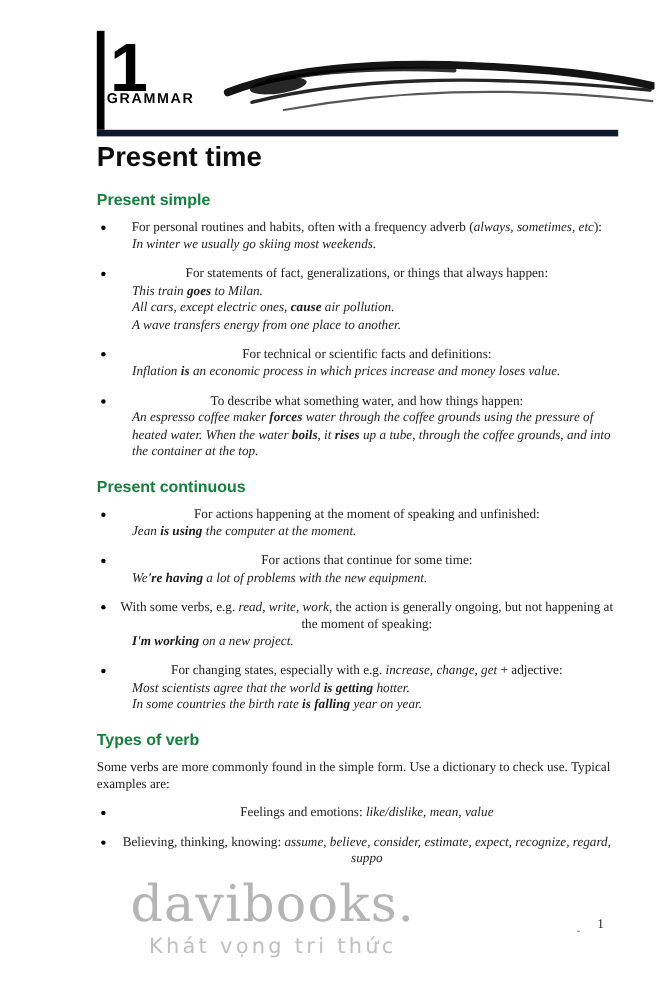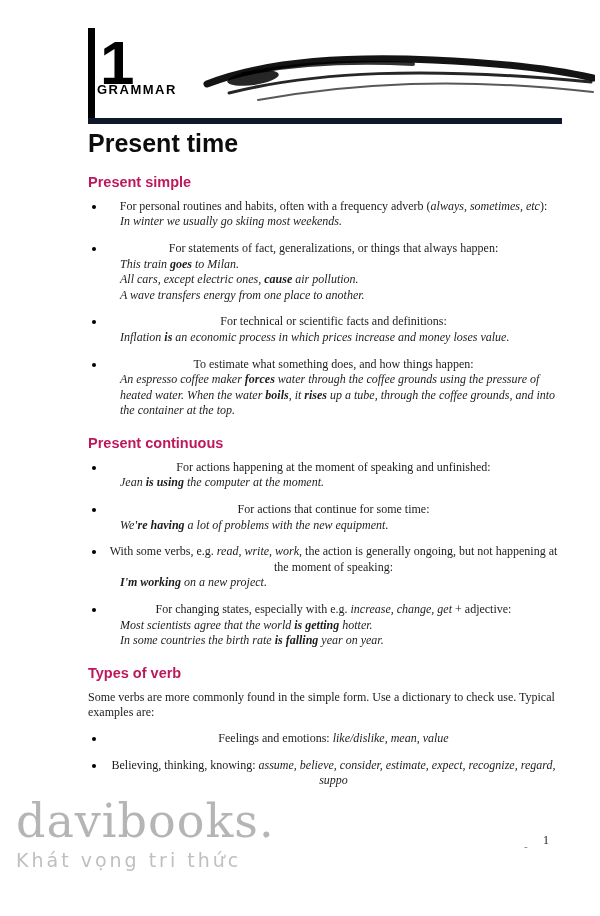--- a/index.html
+++ b/index.html
@@ -21,33 +21,33 @@
   
   .content{
     position:absolute;left:88px;top:118px;width:474px;
     border-top:6px solid #0f172a;padding-top:5px;
   }
   .page-title{
     font-family:"Liberation Sans",sans-serif;font-weight:bold;font-size:25px;color:#0d0d0d;
     margin:0 0 6px 0;line-height:1.15;
   }
   .section-heading{
-    font-family:"Liberation Sans",sans-serif;font-weight:bold;font-size:14.5px;color:#be185d;
+    font-family:"Liberation Sans",sans-serif;font-weight:bold;font-size:14.5px;color:#15803d;
     margin:16px 0 9px 0;
   }
   .intro{font-size:12px;line-height:1.3;margin:0 0 10px 0;}
   .bullet{display:flex;margin:0 0 11px 0;}
   .dot{width:4px;height:4px;background:#000;border-radius:50%;margin:6px 9px 0 4px;flex:none;}
   .bullet-body{flex:1;font-size:12px;line-height:1.3;}
   .main-line{margin:0;text-align:center;}
   .example{font-style:italic;margin-left:15px;}
   
   .watermark{
-    position:absolute;left:0;top:796px;width:496px;
-    pointer-events:none;z-index:5;padding-left:16px;
+    position:absolute;left:0;top:796px;width:496px;text-align:center;
+    pointer-events:none;z-index:5;
   }
   .wm-line1{
     font-family:"DejaVu Serif",serif;font-size:46px;color:#a3a3a3;opacity:0.8;
     letter-spacing:1px;line-height:1.1;
   }
   .wm-line2{
     font-family:"DejaVu Sans",sans-serif;font-size:19px;color:#b4b4b4;opacity:0.85;
     letter-spacing:3px;margin-top:2px;
   }
   .page-number{
@@ -99,21 +99,21 @@
     <span class="dot"></span>
     <div class="bullet-body">
       <div class="main-line"><span>For technical or scientific facts and definitions:</span></div>
       <div class="example"><span>Inflation </span><span style="font-weight: bold;">is</span><span> an economic process in which prices increase and money loses value.</span></div>
     </div>
   </div>
 
   <div class="bullet">
     <span class="dot"></span>
     <div class="bullet-body">
-      <div class="main-line"><span>To estimate what something does, and how things happen:</span></div>
+      <div class="main-line"><span>To describe what something water, and how things happen:</span></div>
       <div class="example"><span>An espresso coffee maker </span><span style="font-weight: bold;">forces</span><span> water through the coffee grounds using the pressure of heated water. When the water </span><span style="font-weight: bold;">boils</span><span>, it </span><span style="font-weight: bold;">rises</span><span> up a tube, through the coffee grounds, and into the container at the top.</span></div>
     </div>
   </div>
 
   <h2 class="section-heading">Present continuous</h2>
 
   <div class="bullet">
     <span class="dot"></span>
     <div class="bullet-body">
       <div class="main-line"><span>For actions happening at the moment of speaking and unfinished:</span></div>

